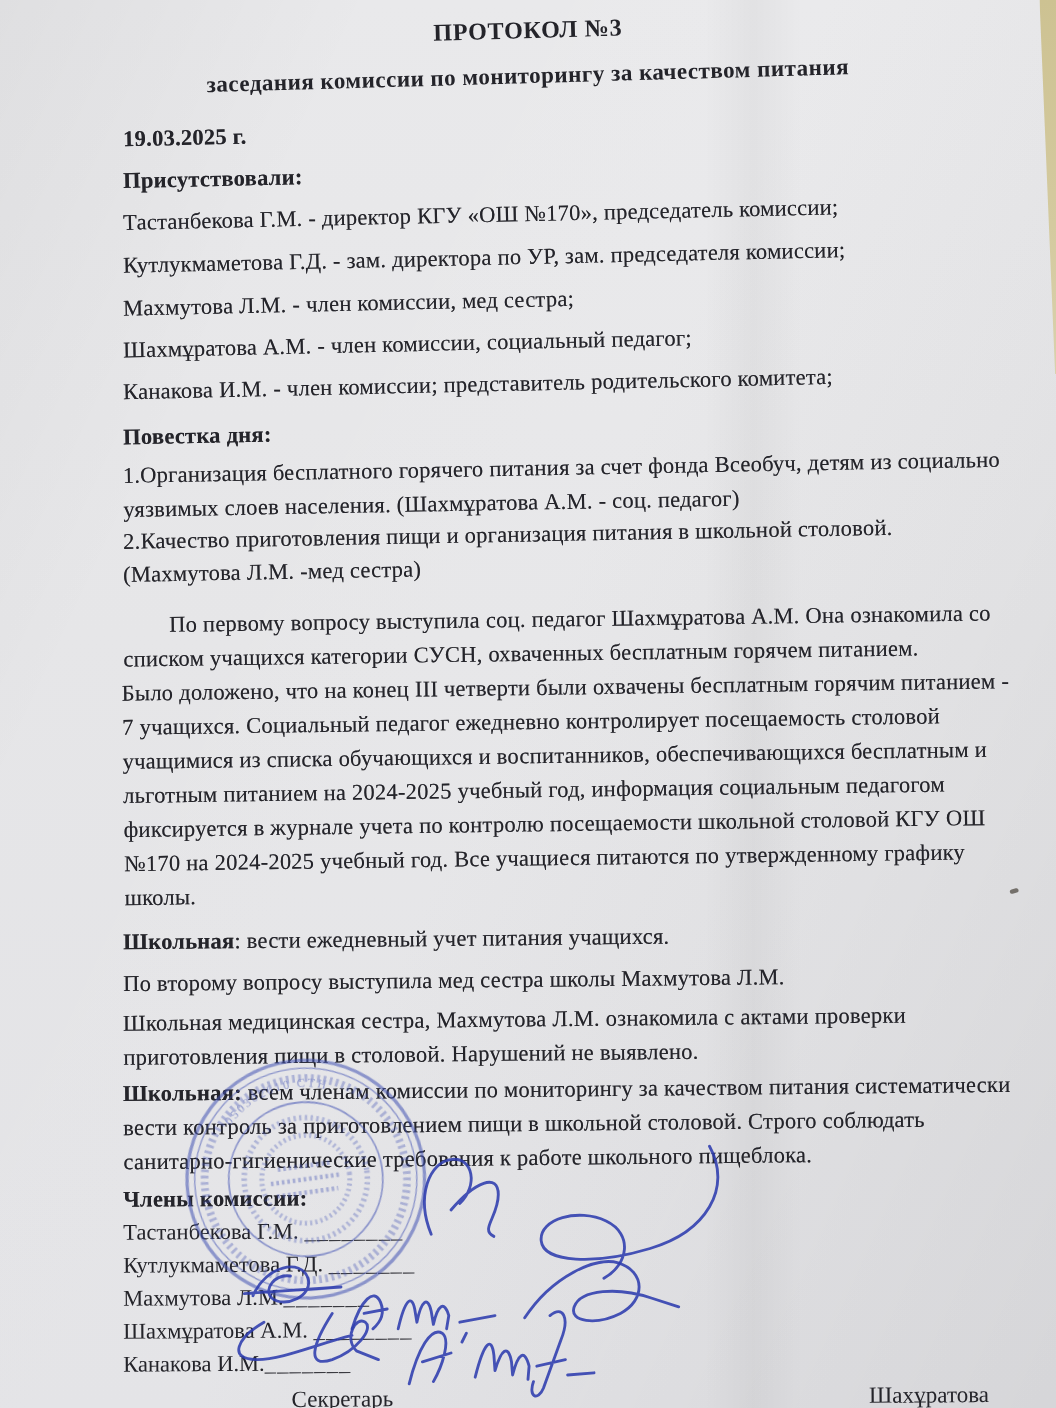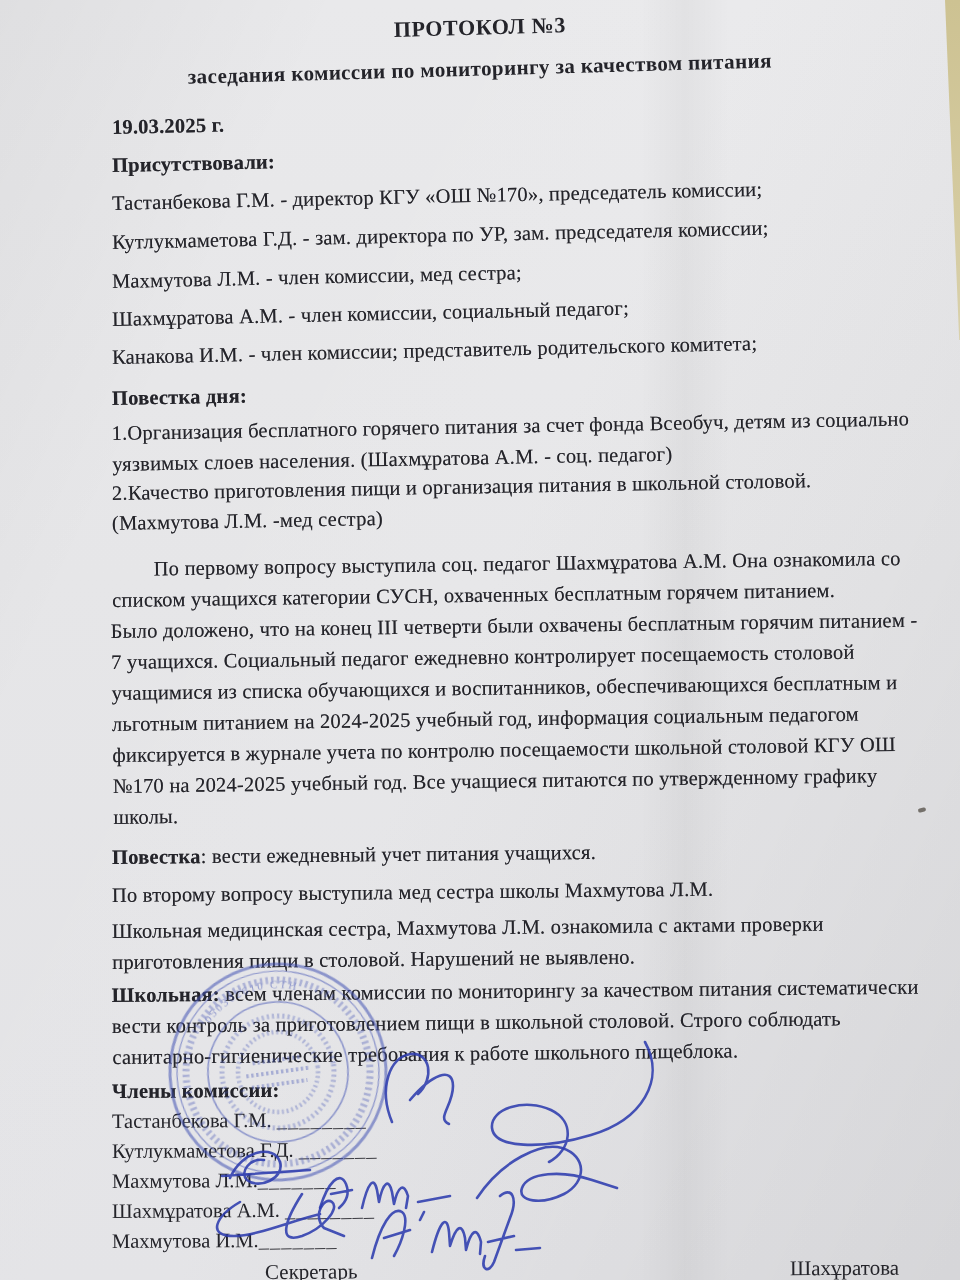--- a/index.html
+++ b/index.html
@@ -99,21 +99,21 @@
   </div>
 
   <div class="block tilt-d" style="top:554px">
     <p class="t indent">По первому вопросу выступила соц. педагог Шахмұратова А.М. Она ознакомила со списком учащихся категории СУСН, охваченных бесплатным горячем питанием.</p>
   </div>
   <div class="block tilt-d" style="top:616px">
     <p class="t">Было доложено, что на конец III четверти были охвачены бесплатным горячим питанием - 7 учащихся. Социальный педагог ежедневно контролирует посещаемость столовой учащимися из списка обучающихся и воспитанников, обеспечивающихся бесплатным и льготным питанием на 2024-2025 учебный год, информация социальным педагогом фиксируется в журнале учета по контролю посещаемости школьной столовой КГУ ОШ №170 на 2024-2025 учебный год. Все учащиеся питаются по утвержденному графику школы.</p>
   </div>
   <div class="block tilt-e" style="top:842px">
     <p class="t">
-      <span class="bold">Повестка</span><span>: вести ежедневный учет питания учащихся.</span>
+      <span class="bold">Школьная</span><span>: вести ежедневный учет питания учащихся.</span>
     </p>
   </div>
   <div class="block tilt-e" style="top:880px">
     <p class="t">По второму вопросу выступила мед сестра школы Махмутова Л.М.</p>
   </div>
   <div class="block tilt-e" style="top:916px">
     <p class="t">Школьная медицинская сестра, Махмутова Л.М. ознакомила с актами проверки приготовления пищи в столовой. Нарушений не выявлено.</p>
   </div>
   <div class="block tilt-e" style="top:980px">
     <p class="t">
@@ -130,21 +130,21 @@
   <div class="block tilt-f" style="top:1136px">
       <p class="member-row"><span>Кутлукмаметова Г.Д.</span> <span class="blank">_______</span></p>
     </div>
   <div class="block tilt-f" style="top:1166px">
       <p class="member-row"><span>Махмутова Л.М.</span><span class="blank">_______</span></p>
     </div>
   <div class="block tilt-f" style="top:1196px">
       <p class="member-row"><span>Шахмұратова А.М.</span> <span class="blank">________</span></p>
     </div>
   <div class="block tilt-f" style="top:1226px">
-      <p class="member-row"><span>Махмутова И.М.</span><span class="blank">_______</span></p>
+      <p class="member-row"><span>Канакова И.М.</span><span class="blank">_______</span></p>
     </div>
 
   <div class="block tilt-f" style="top:1260px;left:265px;width:660px;position:absolute;">
     <p class="sec-row">
       <span>Секретарь</span>
       <span class="sec-name">Шахұратова А.М.</span>
     </p>
   </div>
 
   <svg id="stamp" viewBox="0 0 240 240">

